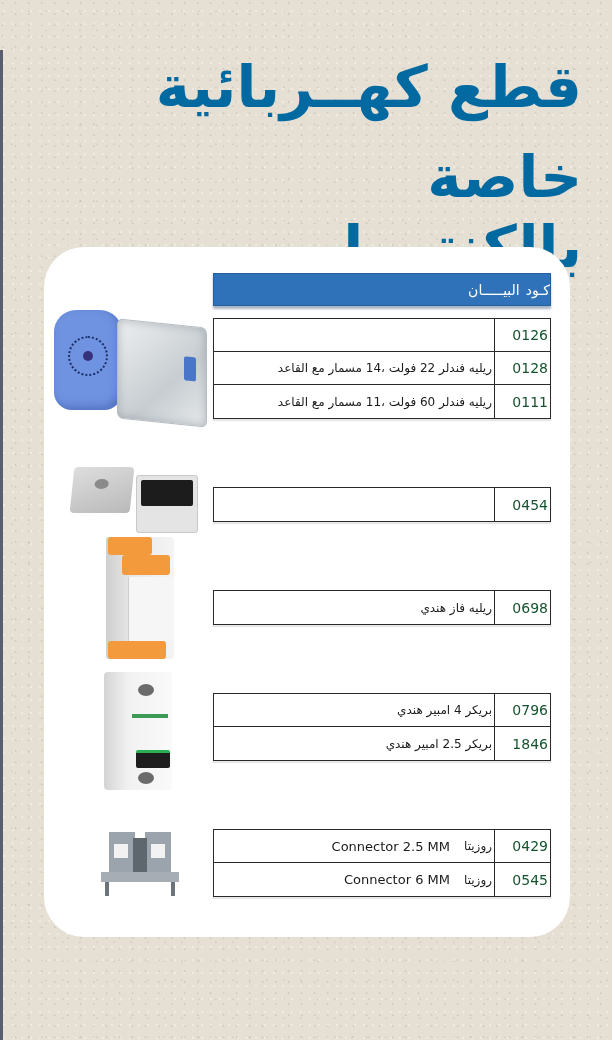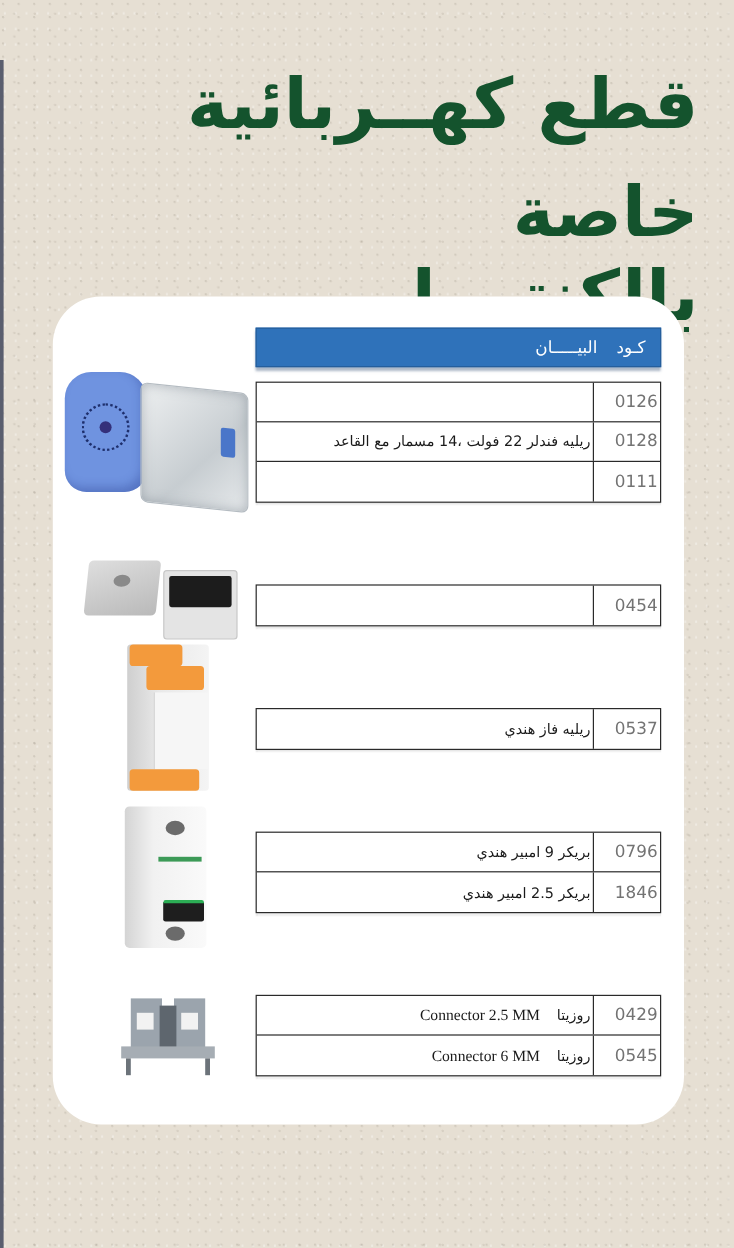--- a/index.html
+++ b/index.html
@@ -15,21 +15,21 @@
       font-family: "DejaVu Sans", sans-serif;
     }
     .left-edge {
       position: absolute; left: 0; top: 50px; width: 3px; height: 990px;
       background: #5a5e6e;
     }
     .title {
       position: absolute; right: 30px; width: 430px;
       text-align: right; direction: rtl;
       font-family: "DejaVu Sans", sans-serif;
-      font-weight: bold; color: #14532d;
+      font-weight: bold; color: #0369a1;
       font-size: 58px; line-height: 70px;
       letter-spacing: 0px;
     }
     .title.l1 { top: 52px; }
     .title.l2 { top: 142px; }
 
     .card {
       position: absolute; left: 44px; top: 247px;
       width: 526px; height: 690px;
       background: #ffffff; border-radius: 40px;
@@ -40,55 +40,55 @@
       width: 338px; height: 33px;
       background: #2f72ba;
       border: 1px solid #255e9c;
       box-shadow: 0 3px 2px rgba(100,120,150,0.55);
       direction: rtl;
       color: #ffffff;
       font-family: "DejaVu Sans", sans-serif;
       font-size: 14px;
       display: flex; align-items: center;
     }
-    .thead .h-code { margin-right: 12px; }
-    .thead .h-desc { margin-right: 16px; letter-spacing: 1px; }
+    .thead .h-code { margin-right: 0; }
+    .thead .h-desc { margin-right: 6px; letter-spacing: 1px; }
 
     .tbl {
       position: absolute; left: 213px; width: 338px;
       border: 1px solid #2a2a2a;
       border-collapse: collapse;
       direction: rtl;
       background: #ffffff;
       box-shadow: 0 2px 1px rgba(160,160,160,0.25);
     }
     .tbl .row {
       display: flex; height: 33px;
       border-bottom: 1px solid #2a2a2a;
     }
     .tbl .row:last-child { border-bottom: none; }
     .tbl .code {
       width: 56px; flex: none;
       border-left: 1px solid #2a2a2a;
       display: flex; align-items: center; justify-content: flex-start;
       padding-right: 2px;
       font-family: "DejaVu Sans", sans-serif;
-      font-size: 14px; color: #737373;
+      font-size: 14px; color: #14532d;
       direction: ltr; justify-content: flex-end;
     }
     .tbl .desc {
       flex: 1;
       display: flex; align-items: center;
       padding-right: 2px;
       font-family: "DejaVu Sans", sans-serif;
       font-size: 12px; color: #1a1a1a;
       white-space: nowrap; overflow: hidden;
     }
     .tbl .desc .en {
-      font-size: 13px; direction: ltr; unicode-bidi: embed; margin-right: 14px; font-family: Liberation Serif, serif;
+      font-size: 13px; direction: ltr; unicode-bidi: embed; margin-right: 14px;
     }
 
     .img { position: absolute; }
     
     .relay-base {
       left: 54px; top: 310px; width: 68px; height: 100px;
       background: #6f93e0; border-radius: 22px 22px 18px 18px;
       box-shadow: inset -4px -4px 8px rgba(40,60,140,0.35);
     }
     .relay-base .ring {
@@ -186,20 +186,21 @@
 <div class="tbl" style="top:318px;">
   <div class="row">
     <div class="code">0126</div>
   </div>
   <div class="row">
     <div class="code">0128</div>
     <div class="desc">ريليه فندلر  22 فولت  ،14 مسمار  مع القاعد</div>
   </div>
   <div class="row">
     <div class="code">0111</div>
+    <div class="desc">ريليه فندلر  60 فولت  ،11 مسمار  مع القاعد</div>
   </div>
 </div>
 
 <div class="img bridge-1">
   <div class="hole"></div>
 </div>
 <div class="img bridge-2">
   <div class="top"></div>
 </div>
 <div class="tbl" style="top:487px;">
@@ -209,35 +210,35 @@
 </div>
 
 <div class="img phase-relay">
   <div class="o1"></div>
   <div class="o2"></div>
   <div class="face"></div>
   <div class="o3"></div>
 </div>
 <div class="tbl" style="top:590px;">
   <div class="row">
-    <div class="code">0537</div>
+    <div class="code">0698</div>
     <div class="desc">ريليه فاز  هندي</div>
   </div>
 </div>
 
 <div class="img breaker">
   <div class="screw1"></div>
   <div class="logo"></div>
   <div class="lever"></div>
   <div class="screw2"></div>
 </div>
 <div class="tbl" style="top:693px;">
   <div class="row">
     <div class="code">0796</div>
-    <div class="desc">بريكر   9  امبير هندي</div>
+    <div class="desc">بريكر   4  امبير هندي</div>
   </div>
   <div class="row">
     <div class="code">1846</div>
     <div class="desc">بريكر  2.5 امبير هندي</div>
   </div>
 </div>
 
 <div class="img terminal">
   <div class="b1"></div>
   <div class="b2"></div>

